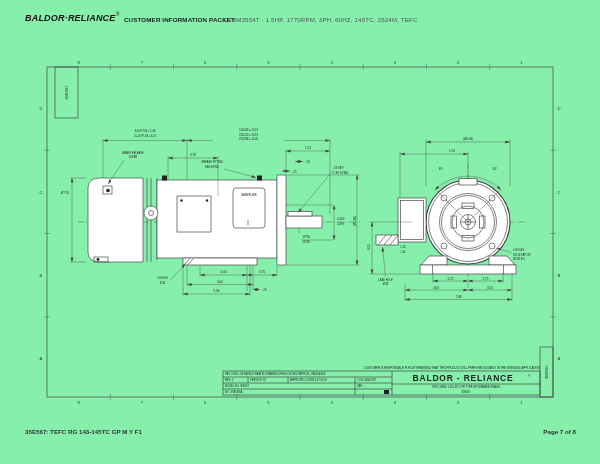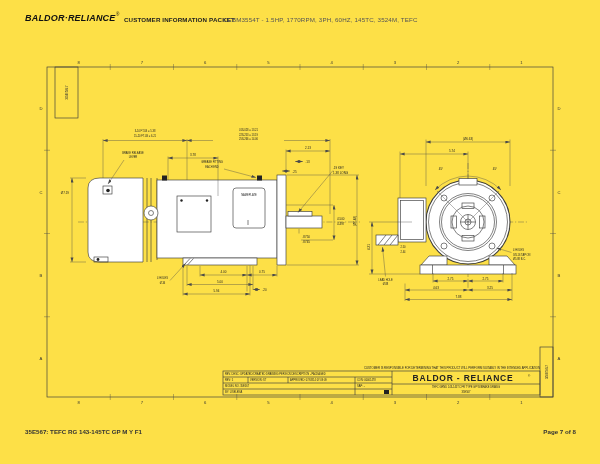--- a/index.html
+++ b/index.html
@@ -1,16 +1,16 @@
 <!DOCTYPE html>
 <html><head>
 <meta charset="utf-8">
 <style>
   html,body{margin:0;padding:0;background:#fff;}
-  .page{position:relative;width:600px;height:464px;background:#fde047;overflow:hidden;
+  .page{position:relative;width:600px;height:464px;background:#86efac;overflow:hidden;
         font-family:"Liberation Sans",sans-serif;}
   .hdr-logo{position:absolute;left:25px;top:13px;font-size:9px;font-weight:900;
             font-style:italic;letter-spacing:.2px;color:#111;white-space:nowrap;}
   .hdr-reg{position:absolute;left:116px;top:12px;font-size:4.5px;color:#111;}
   .hdr-packet{position:absolute;left:124px;top:16px;font-size:6.2px;font-weight:700;
               color:#222;letter-spacing:.15px;white-space:nowrap;}
   .hdr-model{position:absolute;left:223px;top:16px;font-size:6.2px;color:#555;
              letter-spacing:.15px;white-space:nowrap;}
   .ftr-left{position:absolute;left:25px;top:428px;font-size:6.2px;font-weight:600;color:#333;white-space:nowrap;}
   .ftr-right{position:absolute;right:24px;top:428px;font-size:6.2px;font-weight:600;color:#333;white-space:nowrap;}

